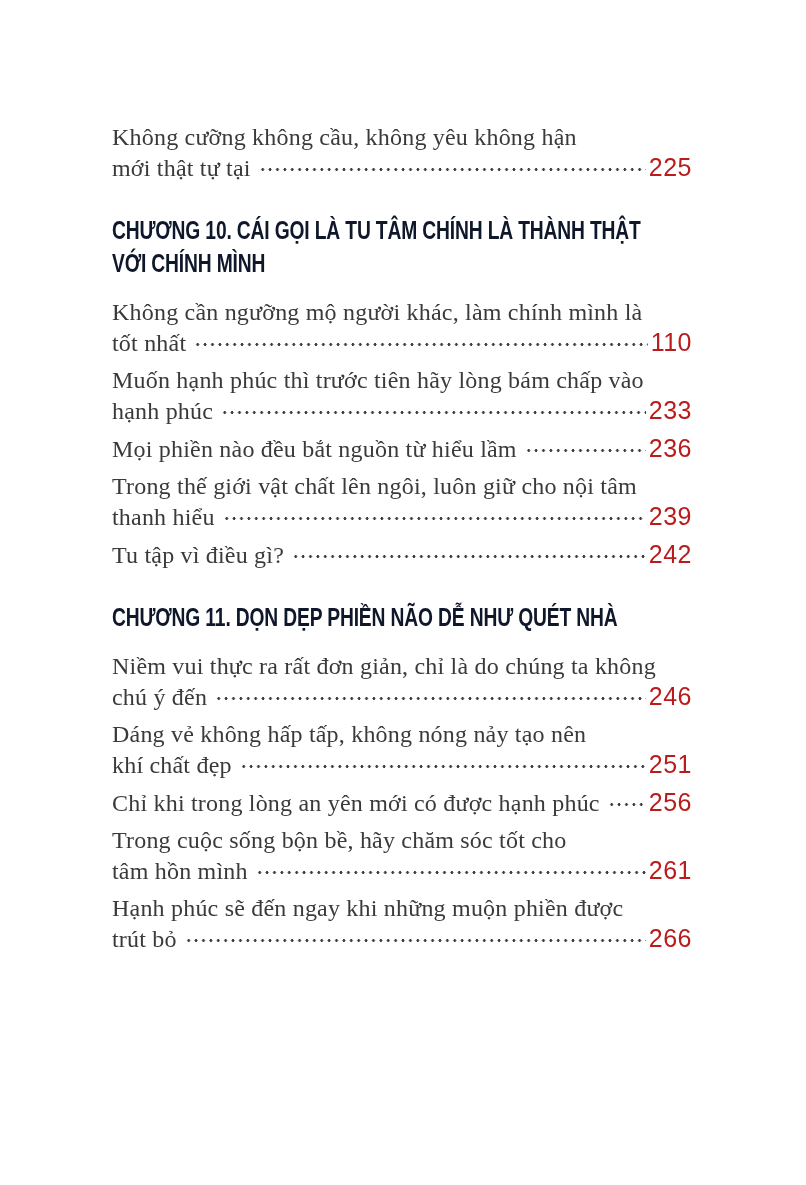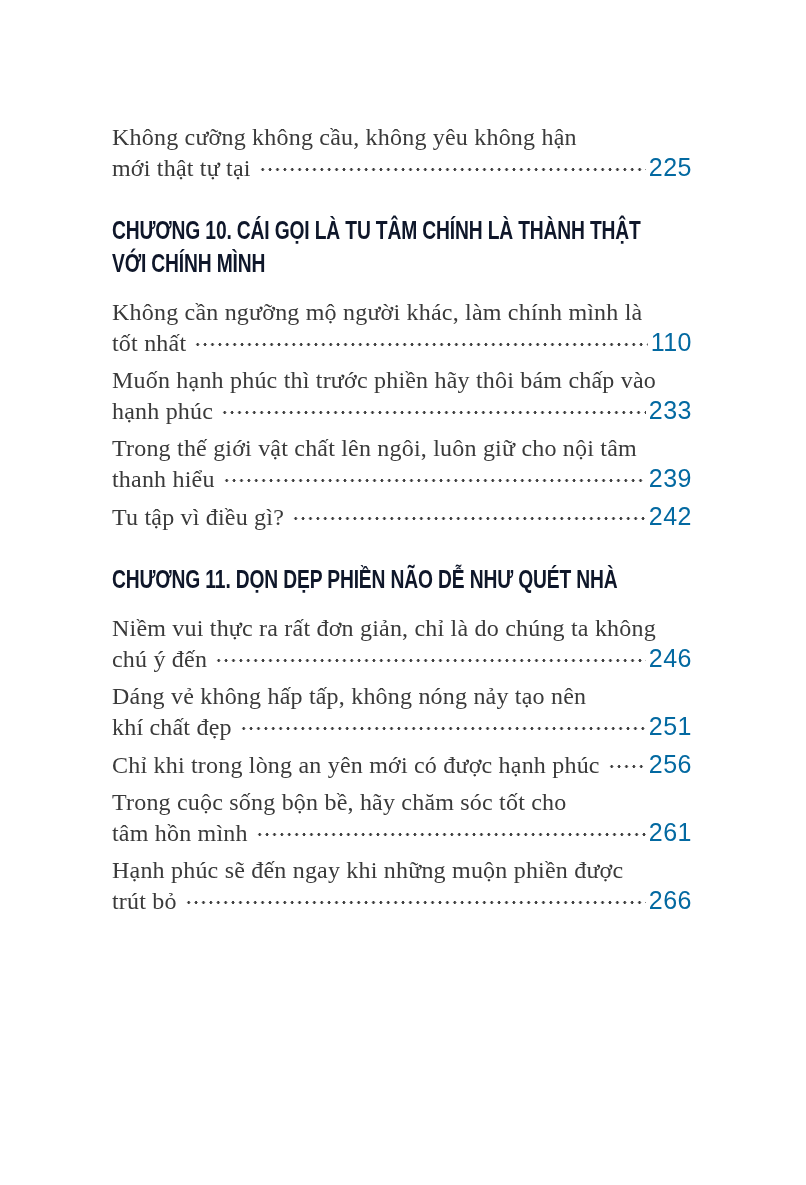--- a/index.html
+++ b/index.html
@@ -42,21 +42,21 @@
     height: 14px;
     margin: 0 3px 0 7px;
     background-image: radial-gradient(circle, #3d3d3d 1.2px, rgba(0,0,0,0) 1.7px);
     background-size: 7.4px 5px;
     background-repeat: repeat-x;
     background-position: left 1px bottom 4px;
   }
   .pg {
     font-family: "Liberation Sans", sans-serif;
     font-size: 25px;
-    color: #0369a1;
+    color: #b91c1c;
     letter-spacing: 0.5px;
     white-space: nowrap;
   }
   
   .chap {
     margin: 31px 0 17px 0;
     padding: 0;
     font-family: "Liberation Sans", sans-serif;
     font-weight: 700;
     font-size: 26px;
@@ -108,29 +108,36 @@
       </div>
       <div class="row">
         <span class="txt">tốt nhất</span>
         <span class="dots"></span>
         <span class="pg">110</span>
       </div>
     </div>
 
     <div class="entry">
       <div class="row">
-        <span class="txt">Muốn hạnh phúc thì trước phiền hãy thôi bám chấp vào</span>
+        <span class="txt">Muốn hạnh phúc thì trước tiên hãy lòng bám chấp vào</span>
       </div>
       <div class="row">
         <span class="txt">hạnh phúc</span>
         <span class="dots"></span>
         <span class="pg">233</span>
       </div>
     </div>
 
+    <div class="entry">
+      <div class="row">
+        <span class="txt">Mọi phiền nào đều bắt nguồn từ hiểu lầm</span>
+        <span class="dots"></span>
+        <span class="pg">236</span>
+      </div>
+    </div>
 
     <div class="entry">
       <div class="row">
         <span class="txt">Trong thế giới vật chất lên ngôi, luôn giữ cho nội tâm</span>
       </div>
       <div class="row">
         <span class="txt">thanh hiểu</span>
         <span class="dots"></span>
         <span class="pg">239</span>
       </div>

